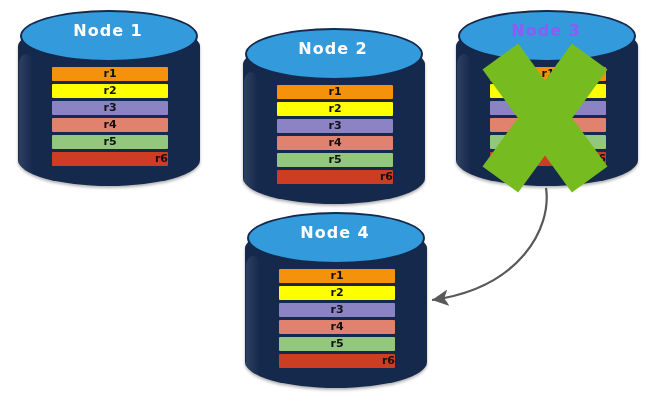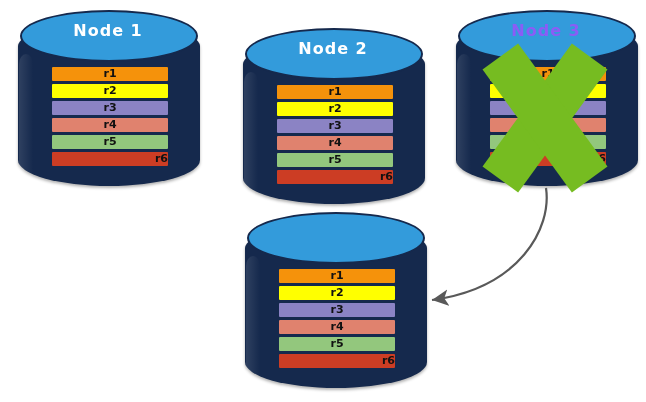--- a/index.html
+++ b/index.html
@@ -177,20 +177,21 @@
       <div class="row-bar" style="background: rgb(147, 199, 125);">r5</div>
       <div class="row-bar" style="background: rgb(204, 61, 36);">r6</div>
     </div>
   </div>
 
   <div class="node" id="node4">
     <div class="cyl-body" style="background: rgb(21, 41, 77);">
       <div class="cyl-shade-left"></div>
     </div>
     <div class="cyl-top" style="background: rgb(51, 155, 219); border-color: rgb(21, 41, 77);"></div>
+    <div class="node-title" style="color: rgb(255, 255, 255);">Node  4</div>
     <div class="rows">
       <div class="row-bar" style="background: rgb(245, 146, 11);">r1</div>
       <div class="row-bar" style="background: rgb(255, 255, 0);">r2</div>
       <div class="row-bar" style="background: rgb(139, 131, 196);">r3</div>
       <div class="row-bar" style="background: rgb(224, 130, 110);">r4</div>
       <div class="row-bar" style="background: rgb(147, 199, 125);">r5</div>
       <div class="row-bar" style="background: rgb(204, 61, 36);">r6</div>
     </div>
   </div>
 

